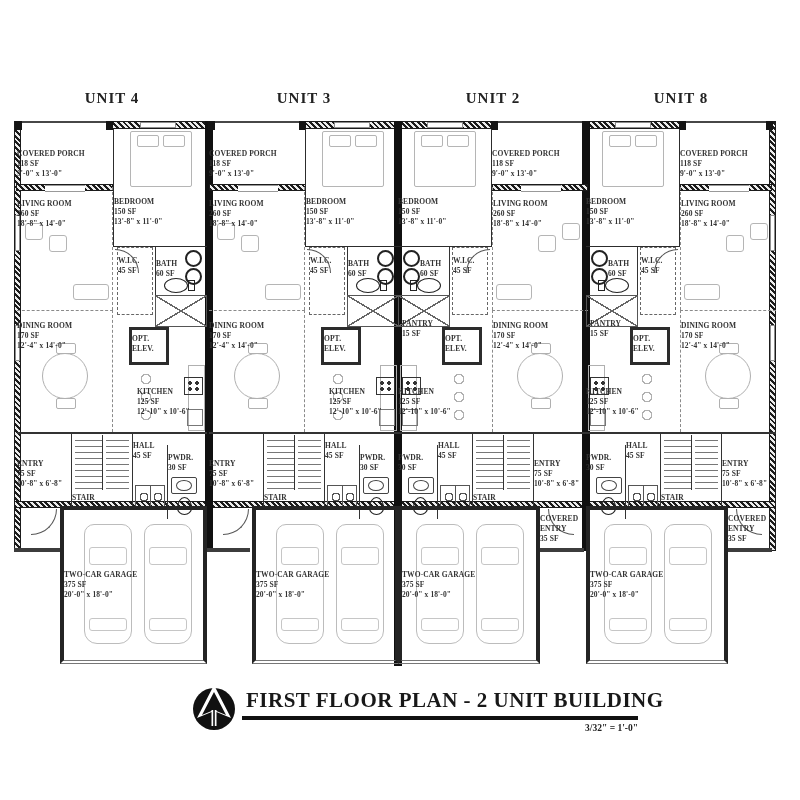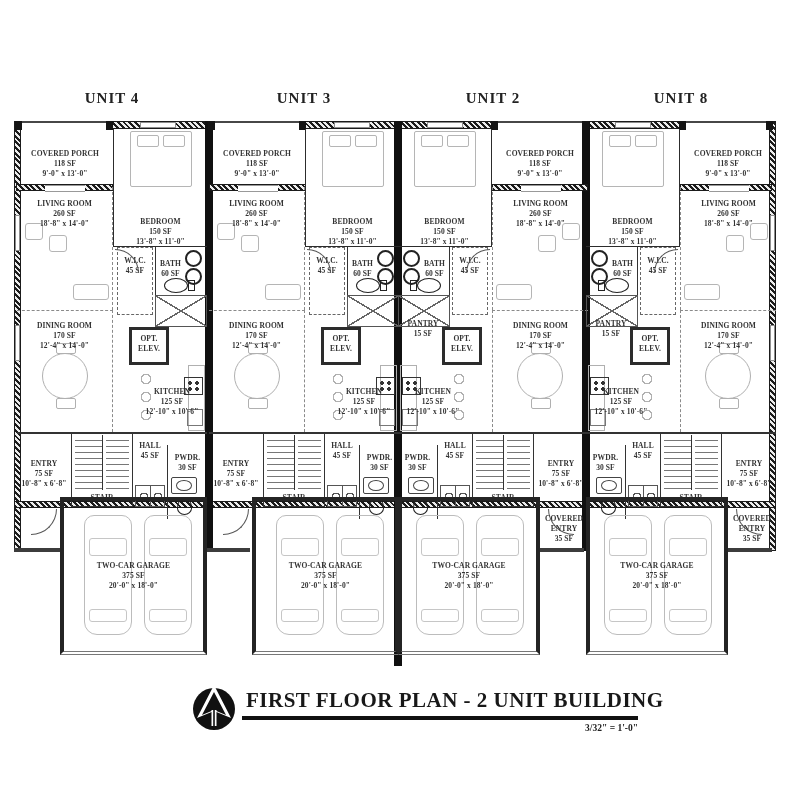--- a/index.html
+++ b/index.html
@@ -30,28 +30,28 @@
   .pedge::before{left:-1px}.pedge::after{right:-1px}
   .win{position:absolute;background:#fff;border:1px solid #8e8e8e;box-sizing:border-box;}
   .wb{top:122px;height:6px;width:36px;}
   .wb1{left:140px}.wb2{left:334px}.wb3{left:427px}.wb4{left:615px}
   .ws{width:5px;height:36px;}
   .ws1{left:15px;top:215px}.ws2{left:15px;top:325px}.ws3{left:770px;top:215px}.ws4{left:770px;top:325px}
   
   .unit{position:absolute;top:121px;width:190px;height:546px;}
   .u4pos{left:17px}.u3pos{left:209px}.u2pos{left:398px}.u1pos{left:586px}
   .room{position:absolute;box-sizing:border-box;}
-  .lbl{position:absolute;left:0;right:0;text-align:center;font-size:7.5px;font-weight:600;
+  .lbl{position:absolute;left:0;right:0;text-align:left;font-size:7.5px;font-weight:600;
        line-height:1.32;color:#333;letter-spacing:.1px;}
   .lbl span{display:block;white-space:nowrap;}
   .porch{left:0;top:8px;width:96px;height:58px;}       .m .porch{left:94px}
   .porch .lbl{top:20px}
   .bedroom{left:96px;top:8px;width:94px;height:118px;border-left:1.5px solid #2c2c2c;border-bottom:1.5px solid #2c2c2c;}
   .m .bedroom{left:0;border-left:none;border-right:1.5px solid #2c2c2c;}
-  .bedroom .lbl{top:88px}
+  .bedroom .lbl{top:68px}
   .living{left:0;top:66px;width:96px;height:123px;border-right:1px dashed #8a8a8a;}
   .m .living{left:94px;border-right:none;border-left:1px dashed #8a8a8a;}
   .living .lbl{top:12px}
   .wic{left:100px;top:126px;width:36px;height:68px;border:1.2px dashed #666;}
   .m .wic{left:54px}
   .wic .lbl{top:8px}
   .bath{left:138px;top:126px;width:52px;height:48px;border-left:1.2px solid #333;}
   .m .bath{left:0;border-left:none;border-right:1.2px solid #333;}
   .bath .lbl{top:12px;right:22px}  .m .bath .lbl{right:0;left:22px}
   .xbox{position:absolute;left:138px;top:174px;width:52px;height:32px;border:1px solid #555;box-sizing:border-box;
@@ -73,21 +73,21 @@
   .entry{left:0;top:312px;width:54px;height:74px;}     .m .entry{left:136px}
   .entry .lbl{top:26px}
   .stair{left:54px;top:312px;width:62px;height:74px;border:1.2px solid #333;border-top:none;}
   .m .stair{left:74px}
   .stair .lbl{bottom:3px;top:auto}
   .hall{left:116px;top:312px;width:34px;height:50px;}  .m .hall{left:40px}
   .hall .lbl{top:8px}
   .pwdr{left:150px;top:324px;width:40px;height:74px;border-left:1.2px solid #333;}
   .m .pwdr{left:0;border-left:none;border-right:1.2px solid #333;}
   .pwdr .lbl{top:8px}
-  .garage{left:43px;top:376px;width:147px;height:158px;border:4.5px solid #242424;border-bottom:4px double #777;}
+  .garage{left:43px;top:385px;width:147px;height:158px;border:4.5px solid #242424;border-bottom:4px double #777;}
   .m .garage{left:0;width:142px}
   .garage .lbl{top:60px}
   .centry{left:142px;top:387px;width:48px;height:50px;}
   .centry .lbl{top:6px}
   
   .bed{position:absolute;left:16px;top:2px;width:60px;height:54px;border:1.2px solid #b5b5b5;border-radius:2px;}
   .bed::before,.bed::after{content:"";position:absolute;top:3px;width:20px;height:10px;border:1px solid #b5b5b5;border-radius:2px;}
   .bed::before{left:6px}.bed::after{right:6px}
   .chairA{position:absolute;left:8px;top:36px;width:16px;height:15px;border:1.2px solid #b5b5b5;border-radius:3px;}
   .chairB{position:absolute;left:32px;top:48px;width:16px;height:15px;border:1.2px solid #b5b5b5;border-radius:3px;}

